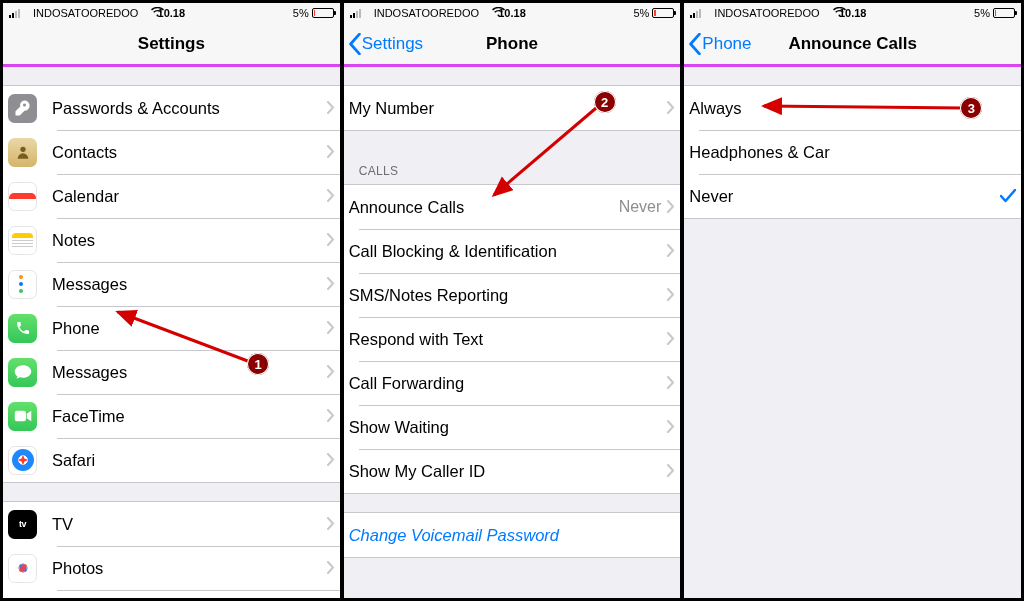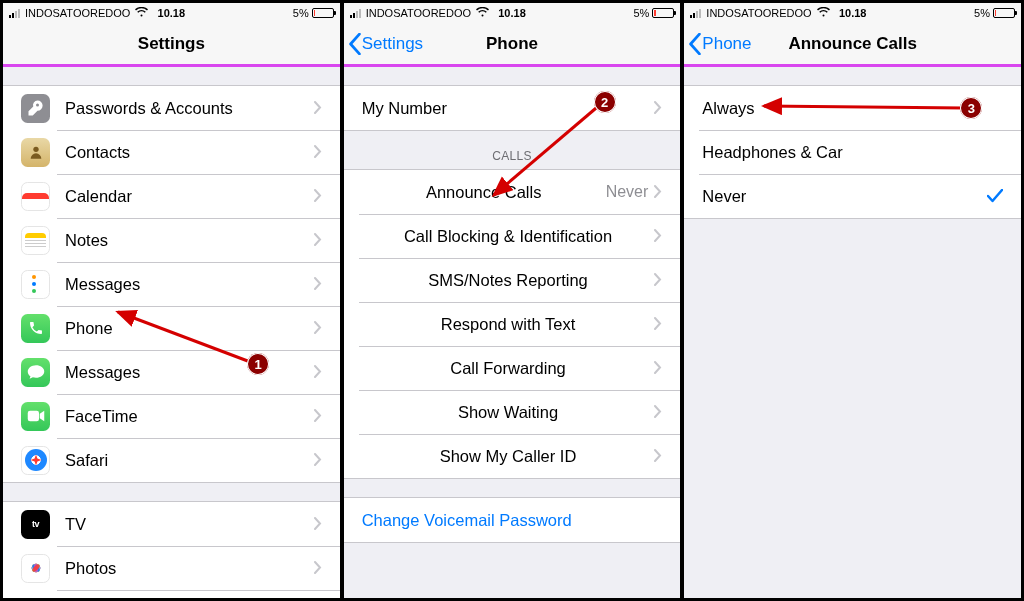--- a/index.html
+++ b/index.html
@@ -23,21 +23,21 @@
   
   .status {
     height: 20px;
     background: #f7f7f7;
     display: flex;
     align-items: center;
     font-size: 11px;
     padding: 0 6px;
     position: relative;
   }
-  .status .left { display:flex; align-items:center; gap:5px; }
+  .status .left { display:flex; align-items:center; gap:13px; }
   .status .center {
     position: absolute; left:0; right:0; text-align:center; font-weight:600;
   }
   .status .right {
     margin-left:auto; display:flex; align-items:center; gap:3px;
   }
   .sigbars { display:flex; align-items:flex-end; gap:1px; }
   .sigbars span { width:2px; background:#000; }
   .sigbars span:nth-child(1){height:3px}
   .sigbars span:nth-child(2){height:5px}
@@ -84,35 +84,35 @@
     font-size:12.5px; color:#6d6d72; padding: 7px 15px 0;
   }
   .cells {
     background:#fff;
     border-top:1px solid #c8c7cc;
     border-bottom:1px solid #c8c7cc;
   }
   .cell {
     min-height: 44px;
     display:flex; align-items:center;
-    padding: 0 18px;
+    padding: 0 5px;
     position:relative;
     font-size:16.5px;
     color:#000;
   }
   .cell + .cell::before {
     content:""; position:absolute; left:15px; right:0; top:0;
     height:1px; background:#c8c7cc;
   }
   .cell.with-icon + .cell.with-icon::before { left:54px; }
   .cell .label { flex:1; }
   .cell .value { color:#8e8e93; margin-right:6px; font-size:16px; }
   .cell .chev { color:#c7c7cc; }
   .cell .check { color:#007aff; font-size:20px; font-weight:600; }
-  .cell.link .label { color:#007aff; }
+  .cell.link .label { color:#007aff;font-style:italic; }
   
   .app-icon {
     width:29px; height:29px; border-radius:6.5px; margin-right:15px;
     display:flex; align-items:center; justify-content:center;
     font-size:16px; color:#fff; flex-shrink:0;
   }
   .ic-key{ background:#8e8e93; }
   .ic-contacts{ background:linear-gradient(#e9d8a6,#d4b46a); }
   .ic-cal{ background:#fff; border:1px solid #e5e5e5; flex-direction:column; }
   .ic-cal .bar{height:6px;background:#ff3b30;width:100%;border-radius:5px 5px 0 0;}
@@ -385,21 +385,21 @@
       <div class="cells">
         <div class="cell">
           <span class="label">My Number</span>
           <span class="chev"><svg width="8" height="13" viewBox="0 0 8 13">
                 <path d="M1 1l5 5.5L1 12" stroke="#c7c7cc" stroke-width="2" fill="none" stroke-linecap="round"></path>
               </svg></span>
         </div>
       </div>
     </div>
 
-    <div class="group" style="margin-top:0;text-align:center;">
+    <div class="group" style="margin-top:15px;">
       <div class="group-header">CALLS</div>
       <div class="cells">
         <div class="cell">
           <span class="label">Announce Calls</span>
           <span class="value">Never</span>
           <span class="chev"><svg width="8" height="13" viewBox="0 0 8 13">
                 <path d="M1 1l5 5.5L1 12" stroke="#c7c7cc" stroke-width="2" fill="none" stroke-linecap="round"></path>
               </svg></span>
         </div>
         <div class="cell">

